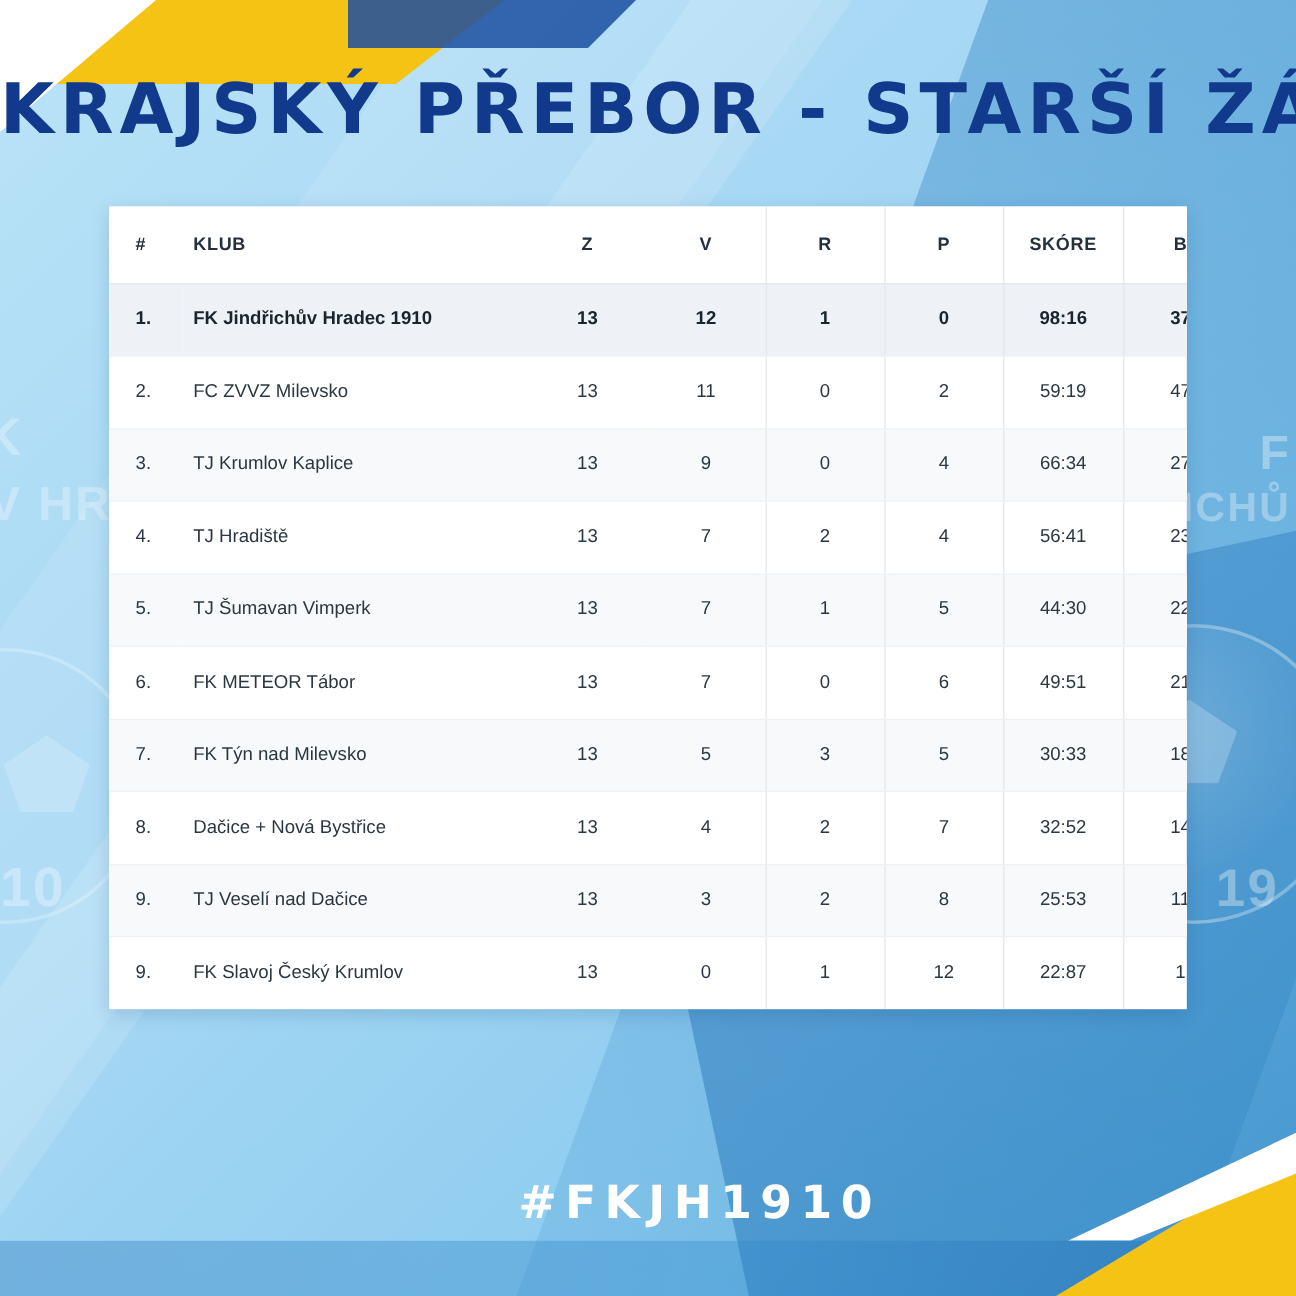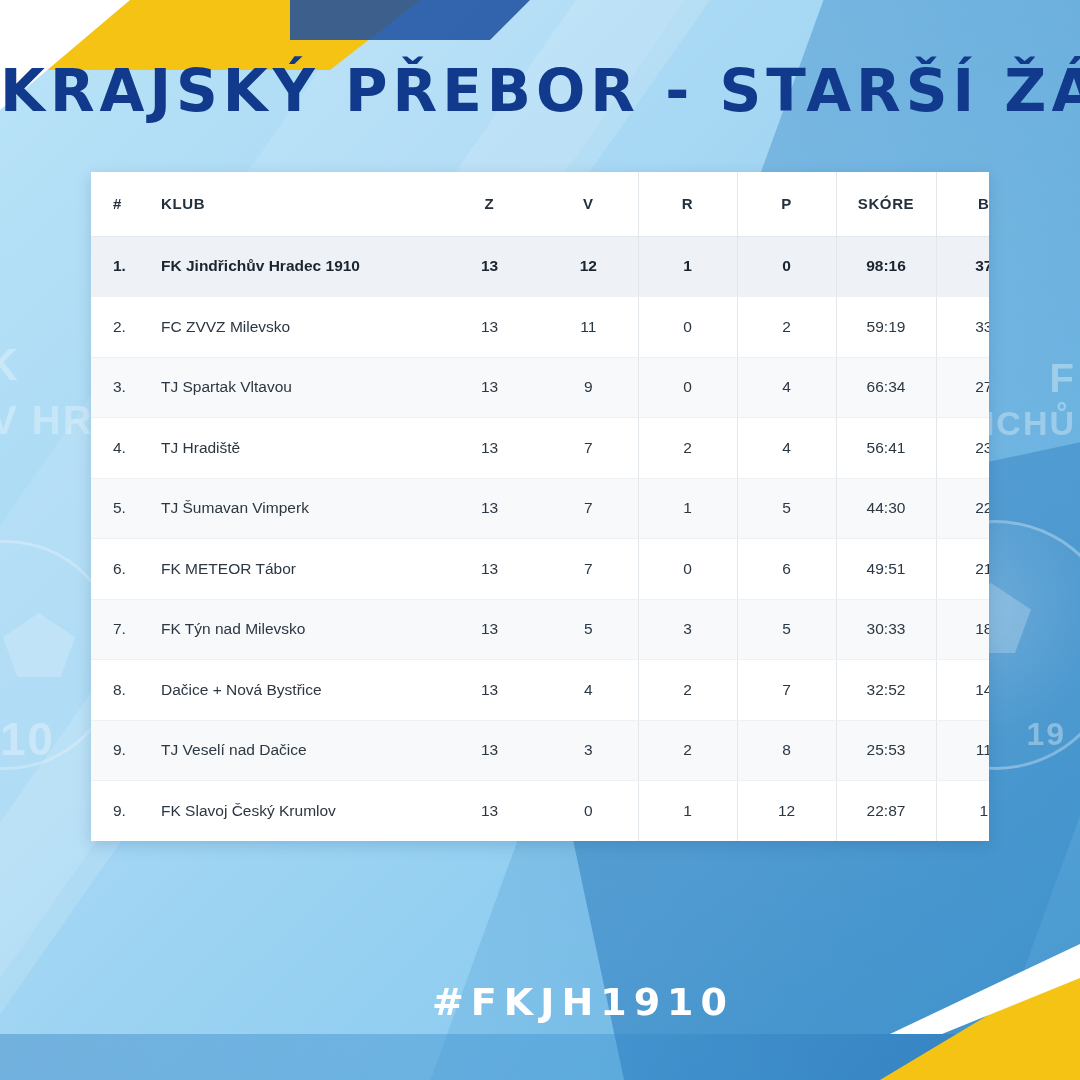--- a/index.html
+++ b/index.html
@@ -114,21 +114,21 @@
     letter-spacing: 2px;
     font-family: "Liberation Sans", sans-serif;
     white-space: nowrap;
     user-select: none;
   }
   .ghost.l1 { left: -14px; top: 340px; font-size: 44px; }
   .ghost.l2 { left: -10px; top: 398px; font-size: 40px; }
   .ghost.l3 { left: 0px;  top: 712px; font-size: 46px; color: rgba(255,255,255,0.32); }
   .ghost.r1 { right: 4px; top: 356px; font-size: 40px; color: rgba(255,255,255,0.34); }
   .ghost.r2 { right: 4px; top: 404px; font-size: 34px; color: rgba(255,255,255,0.32); }
-  .ghost.r3 { right: 14px; top: 716px; font-size: 32px; color: rgba(255,255,255,0.34); }
+  .ghost.r3 { right: 14px; top: 716px; font-size: 44px; color: rgba(255,255,255,0.34); }
 
   .ball {
     position: absolute;
     right: -40px;
     top: 520px;
     width: 250px; height: 250px;
     border-radius: 50%;
     border: 3px solid rgba(255,255,255,0.30);
     background:
       radial-gradient(circle at 40% 35%, rgba(255,255,255,0.18), rgba(255,255,255,0.02) 60%);
@@ -320,26 +320,26 @@
       </tr>
 
       <tr>
         <td class="rank">2.</td>
         <td class="club">FC ZVVZ Milevsko</td>
         <td class="num">13</td>
         <td class="num">11</td>
         <td class="num sep-left">0</td>
         <td class="num sep-left">2</td>
         <td class="num sep-left">59:19</td>
-        <td class="num sep-left">33</td>
+        <td class="num sep-left">47</td>
       </tr>
 
       <tr class="alt">
         <td class="rank">3.</td>
-        <td class="club">TJ Spartak Vltavou</td>
+        <td class="club">TJ Krumlov Kaplice</td>
         <td class="num">13</td>
         <td class="num">9</td>
         <td class="num sep-left">0</td>
         <td class="num sep-left">4</td>
         <td class="num sep-left">66:34</td>
         <td class="num sep-left">27</td>
       </tr>
 
       <tr>
         <td class="rank">4.</td>

